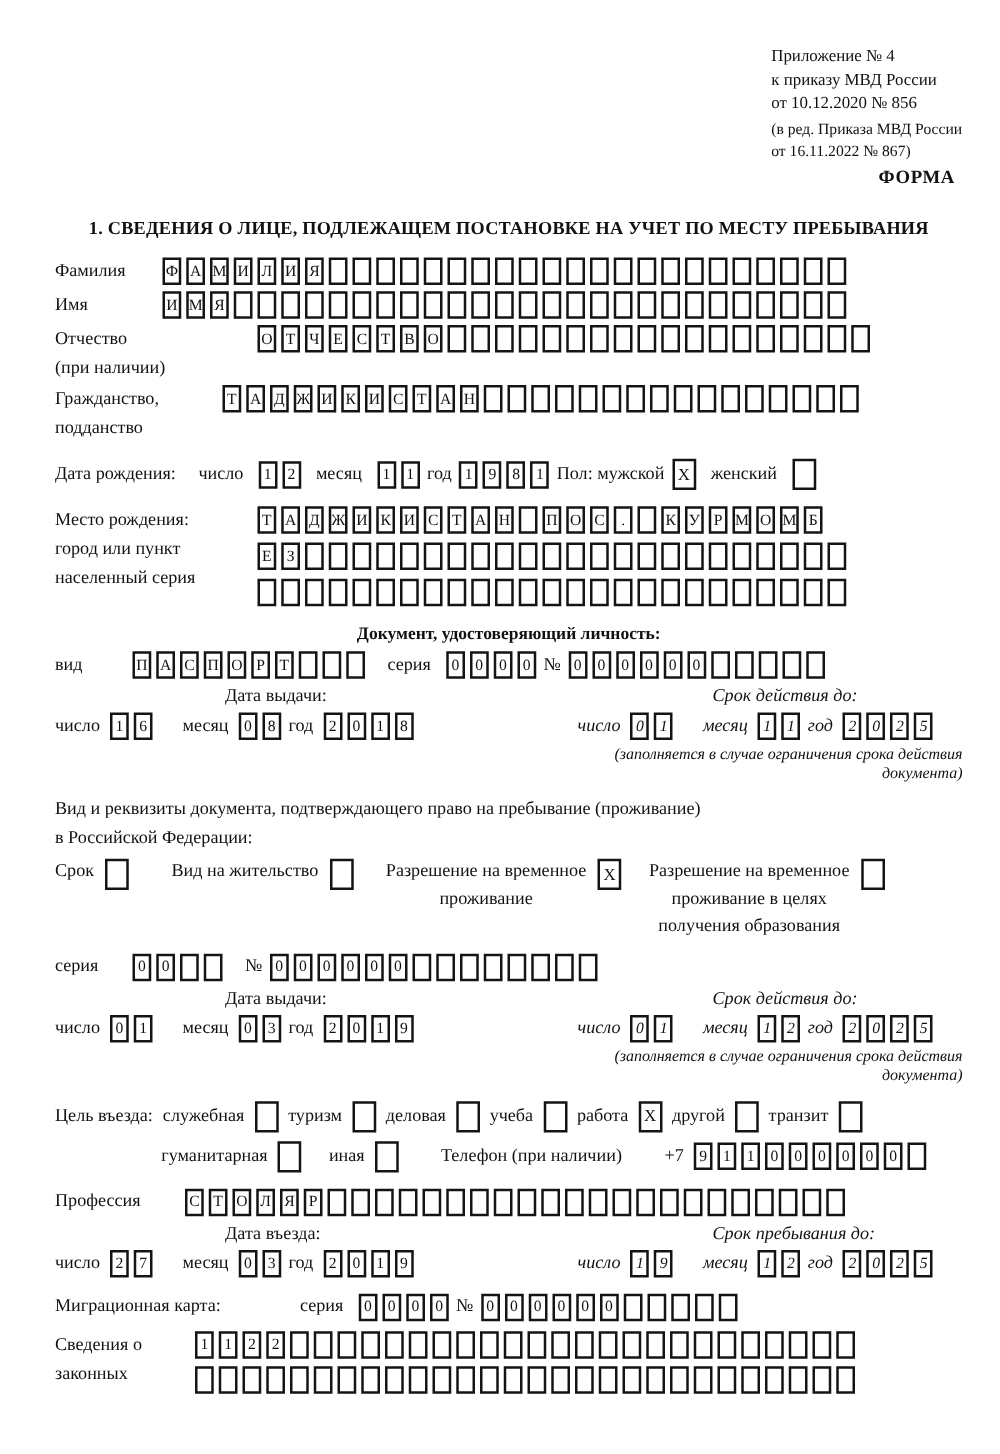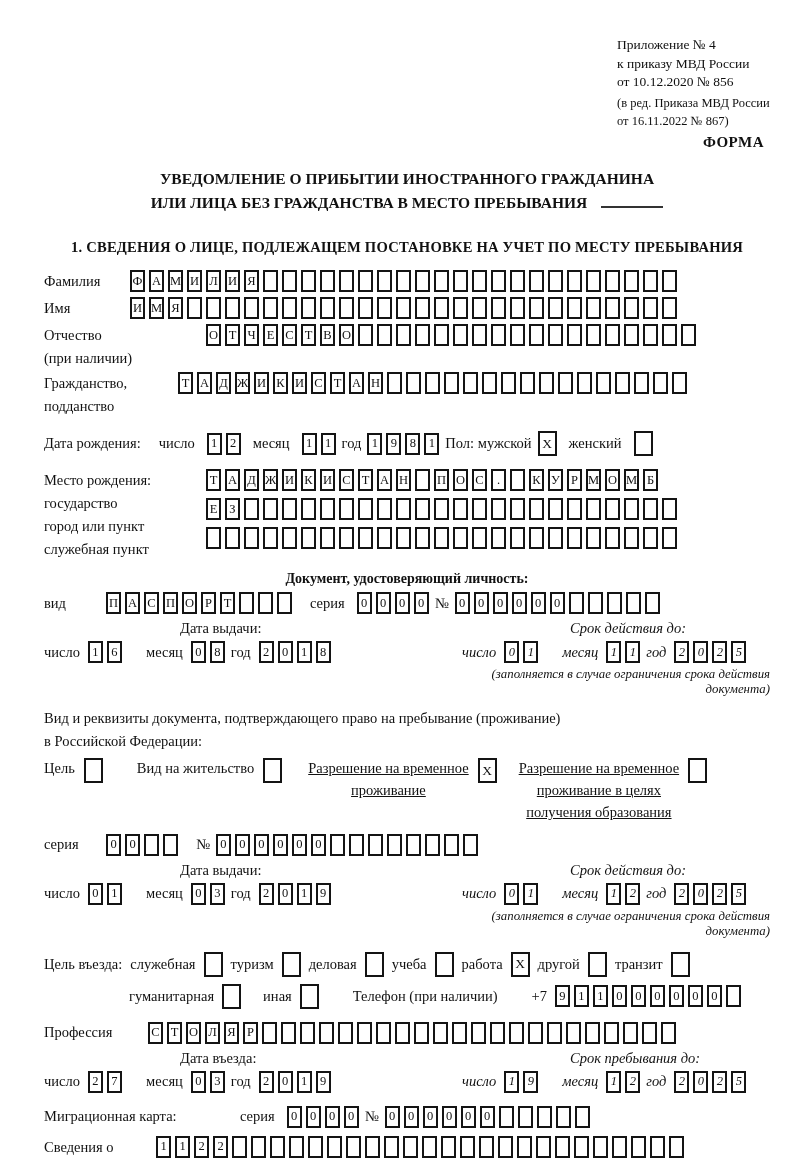--- a/index.html
+++ b/index.html
@@ -68,21 +68,21 @@
   .doc-heading { text-align: center; font-weight: bold; font-size: 14px; margin-top: 10px; }
 
   .gap6  { width: 6px;  flex: none; }
   .gap12 { width: 12px; flex: none; }
   .gap18 { width: 18px; flex: none; }
 
   
   .options { display: flex; align-items: flex-start; margin-top: 8px; }
   .opt { display: flex; align-items: flex-start; gap: 9px; }
   .opt .txt { font-size: 14.5px; line-height: 1.5; }
-  .opt .txt.center { text-align: center; text-decoration: underline; }
+  .opt .txt.center { text-align: center; }
 
   .purpose-row { gap: 8px; flex-wrap: nowrap; }
   .legal { display: flex; align-items: flex-start; margin-top: 8px; }
   .legal .lblblock { width: 112px; }
   .legal-rows .cells { display: flex; margin-bottom: 6px; }
 </style>
 </head>
 <body>
 
 <div class="page">
@@ -91,24 +91,20 @@
     <div>Приложение № 4</div>
     <div>к приказу МВД России</div>
     <div>от 10.12.2020 № 856</div>
     <div class="rev">
       <div>(в ред. Приказа МВД России</div>
       <div>от 16.11.2022 № 867)</div>
     </div>
   </div>
   <div class="forma">ФОРМА</div>
 
-  <div class="title">
-    <div>УВЕДОМЛЕНИЕ О ПРИБЫТИИ ИНОСТРАННОГО ГРАЖДАНИНА</div>
-    <div><span>ИЛИ ЛИЦА БЕЗ ГРАЖДАНСТВА В МЕСТО ПРЕБЫВАНИЯ</span><span class="title-underline"></span></div>
-  </div>
 
   <div class="section-heading">1. СВЕДЕНИЯ О ЛИЦЕ, ПОДЛЕЖАЩЕМ ПОСТАНОВКЕ НА УЧЕТ ПО МЕСТУ ПРЕБЫВАНИЯ</div>
 
   <div class="fields">
 
     <div class="row">
       <span class="lbl w-name">Фамилия</span>
       <span class="cells">
           <span class="cell">Ф</span>
           <span class="cell">А</span>
@@ -279,23 +275,22 @@
       <span class="cb">X</span>
       <span class="gap12"></span>
       <span class="lbl">женский</span>
       <span class="gap12"></span>
       <span class="cb"></span>
     </div>
 
     <div class="row top mt8">
       <span class="lblblock w-place">
         <div>Место рождения:</div>
-        <div>государство</div>
         <div>город или пункт</div>
-        <div>служебная пункт</div>
+        <div>населенный серия</div>
       </span>
       <span>
         <div class="cells" style="margin-bottom:7px">
             <span class="cell">Т</span>
             <span class="cell">А</span>
             <span class="cell">Д</span>
             <span class="cell">Ж</span>
             <span class="cell">И</span>
             <span class="cell">К</span>
             <span class="cell">И</span>
@@ -466,21 +461,21 @@
       </div>
       <div class="note">(заполняется в случае ограничения срока действия документа)</div>
     </div>
   </div>
 
   <div class="lbl mt8" style="white-space:normal">Вид и реквизиты документа, подтверждающего право на пребывание (проживание)</div>
   <div class="lbl" style="margin-top:6px">в Российской Федерации:</div>
 
   <div class="options">
     <div class="opt">
-      <span class="txt">Цель</span>
+      <span class="txt">Срок</span>
       <span class="cb"></span>
     </div>
     <span style="width:34px"></span>
     <div class="opt">
       <span class="txt">Вид на жительство</span>
       <span class="cb"></span>
     </div>
     <span style="width:26px"></span>
     <div class="opt">
       <span class="txt center">

